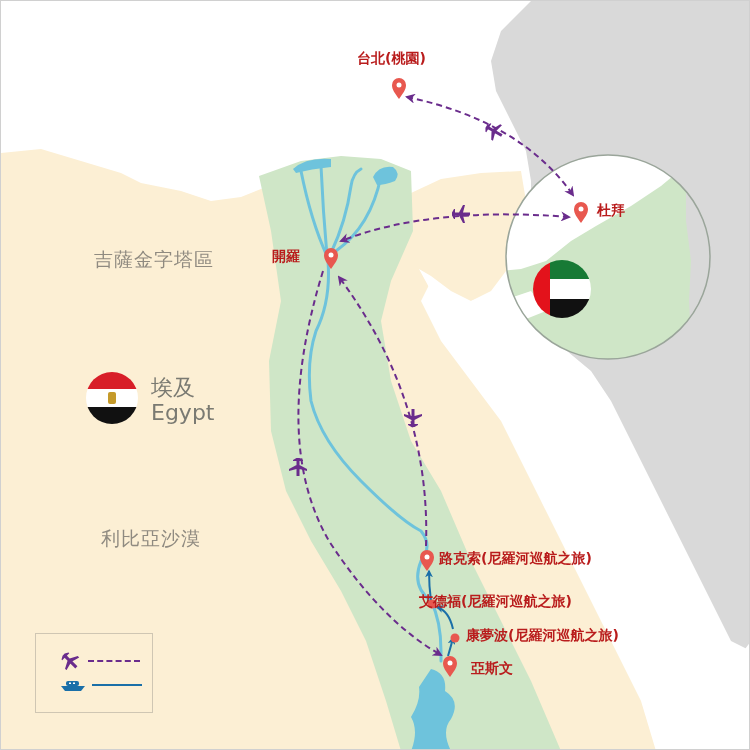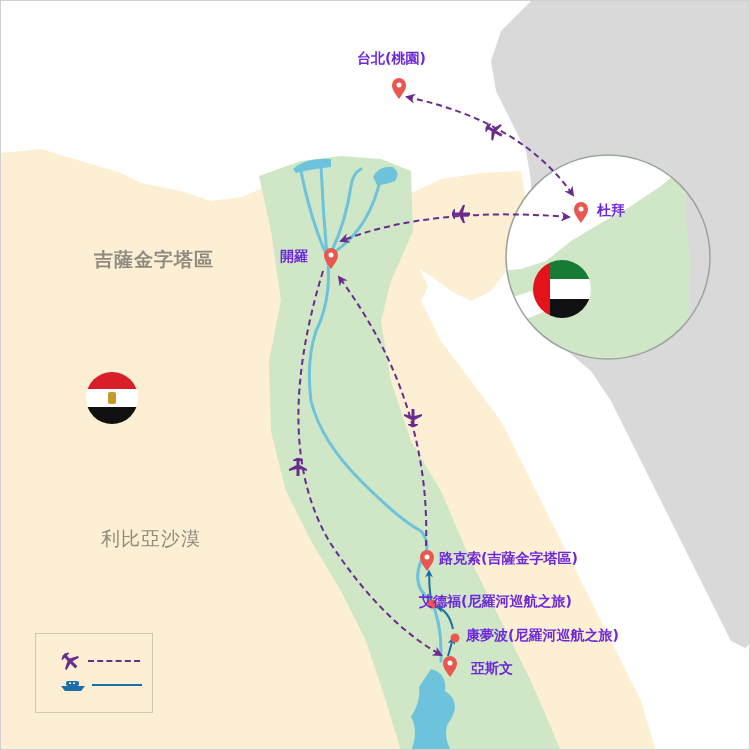--- a/index.html
+++ b/index.html
@@ -1,19 +1,19 @@
 <!DOCTYPE html>
 <html><head>
 <meta charset="utf-8">
 <style>
   html, body { margin: 0; padding: 0; background: #ffffff; }
   .map { position: relative; width: 750px; height: 750px; overflow: hidden; background: #ffffff; border: 1px solid #d0d0d0; box-sizing: border-box; font-family: "DejaVu Sans", sans-serif; }
   .map svg.base { position: absolute; left: 0; top: 0; }
   .label { position: absolute; white-space: nowrap; line-height: 1; }
-  .city { font-size: 14px; font-weight: bold; color: #6d28d9; }
+  .city { font-size: 14px; font-weight: bold; color: #b91c1c; }
   .region { font-size: 19px; color: #8f8a80; letter-spacing: 1px; }
   .country { font-size: 22px; color: #7a7a72; line-height: 1.15; }
   .uae { font-size: 21px; color: #7d8a80; line-height: 1.2; }
   .flag { position: absolute; border-radius: 50%; overflow: hidden; }
   .legend { position: absolute; left: 34px; top: 632px; width: 118px; height: 80px; border: 1px solid #cfc6b3; box-sizing: border-box; }
   .legend-row { position: absolute; left: 24px; display: flex; align-items: center; }
 </style>
 </head>
 <body>
 
@@ -108,35 +108,39 @@
       <circle cx="454" cy="637" r="4.5" fill="#e8584f"></circle>
       <g transform="translate(449,664)">
           <path d="M0,12 C-4,6 -7,3 -7,-2 A7,7 0 1 1 7,-2 C7,3 4,6 0,12 Z" fill="#e8584f"></path>
           <circle cx="0" cy="-2" r="2.5" fill="#fff"></circle>
         </g>
     </g>
   </svg>
 
   <div class="label city" style="left:356px;top:50px;">台北(桃園)</div>
   <div class="label city" style="left:596px;top:203px;font-family:Liberation Mono, monospace;">杜拜</div>
-  <div class="label city" style="left:279px;top:248px;">開羅</div>
-  <div class="label city" style="left:438px;top:550px;">路克索(吉薩金字塔區)</div>
+  <div class="label city" style="left:271px;top:248px;">開羅</div>
+  <div class="label city" style="left:438px;top:550px;">路克索(尼羅河巡航之旅)</div>
   <div class="label city" style="left:418px;top:593px;">艾德福(尼羅河巡航之旅)</div>
   <div class="label city" style="left:465px;top:627px;text-align:center;">康夢波(尼羅河巡航之旅)</div>
   <div class="label city" style="left:462px;top:660px;margin-left:8px;">亞斯文</div>
 
-  <div class="label region" style="left:93px;top:249px;font-weight:bold;">吉薩金字塔區</div>
+  <div class="label region" style="left:93px;top:249px;">吉薩金字塔區</div>
   <div class="label region" style="left:100px;top:528px;">利比亞沙漠</div>
 
   <div class="flag" style="left:85px;top:371px;width:52px;height:52px;">
     <div style="height:17px;background:#d81e28;"></div>
     <div style="height:18px;background:#ffffff;position:relative;">
         <div style="position:absolute;left:22px;top:3px;width:8px;height:12px;background:#c59a2a;border-radius:2px;"></div>
       </div>
     <div style="height:17px;background:#111111;"></div>
+  </div>
+  <div class="label country" style="left:150px;top:374px;">
+    <div>埃及</div>
+    <div>Egypt</div>
   </div>
 
   <div class="flag" style="left:532px;top:259px;width:58px;height:58px;display:flex;">
     <div style="width:17px;background:#e3121b;"></div>
     <div style="flex:1;display:flex;flex-direction:column;">
       <div style="flex:1;background:#177a35;"></div>
       <div style="flex:1;background:#ffffff;"></div>
       <div style="flex:1;background:#111111;"></div>
     </div>
   </div>

